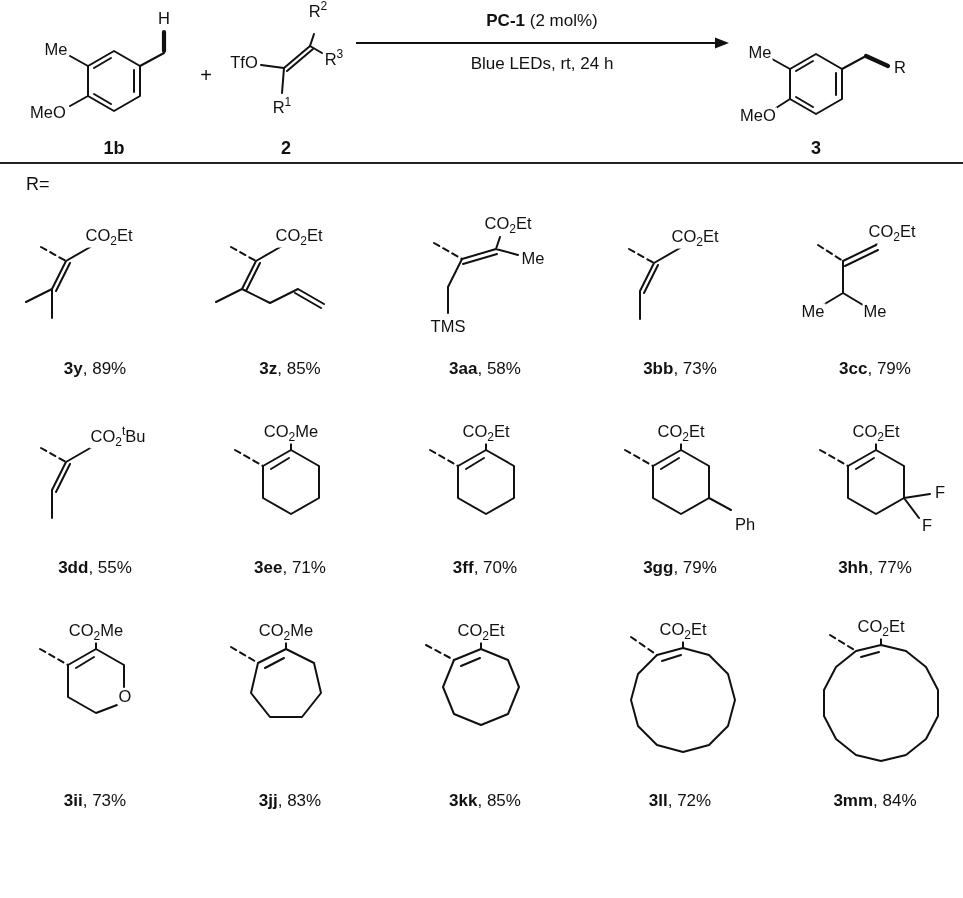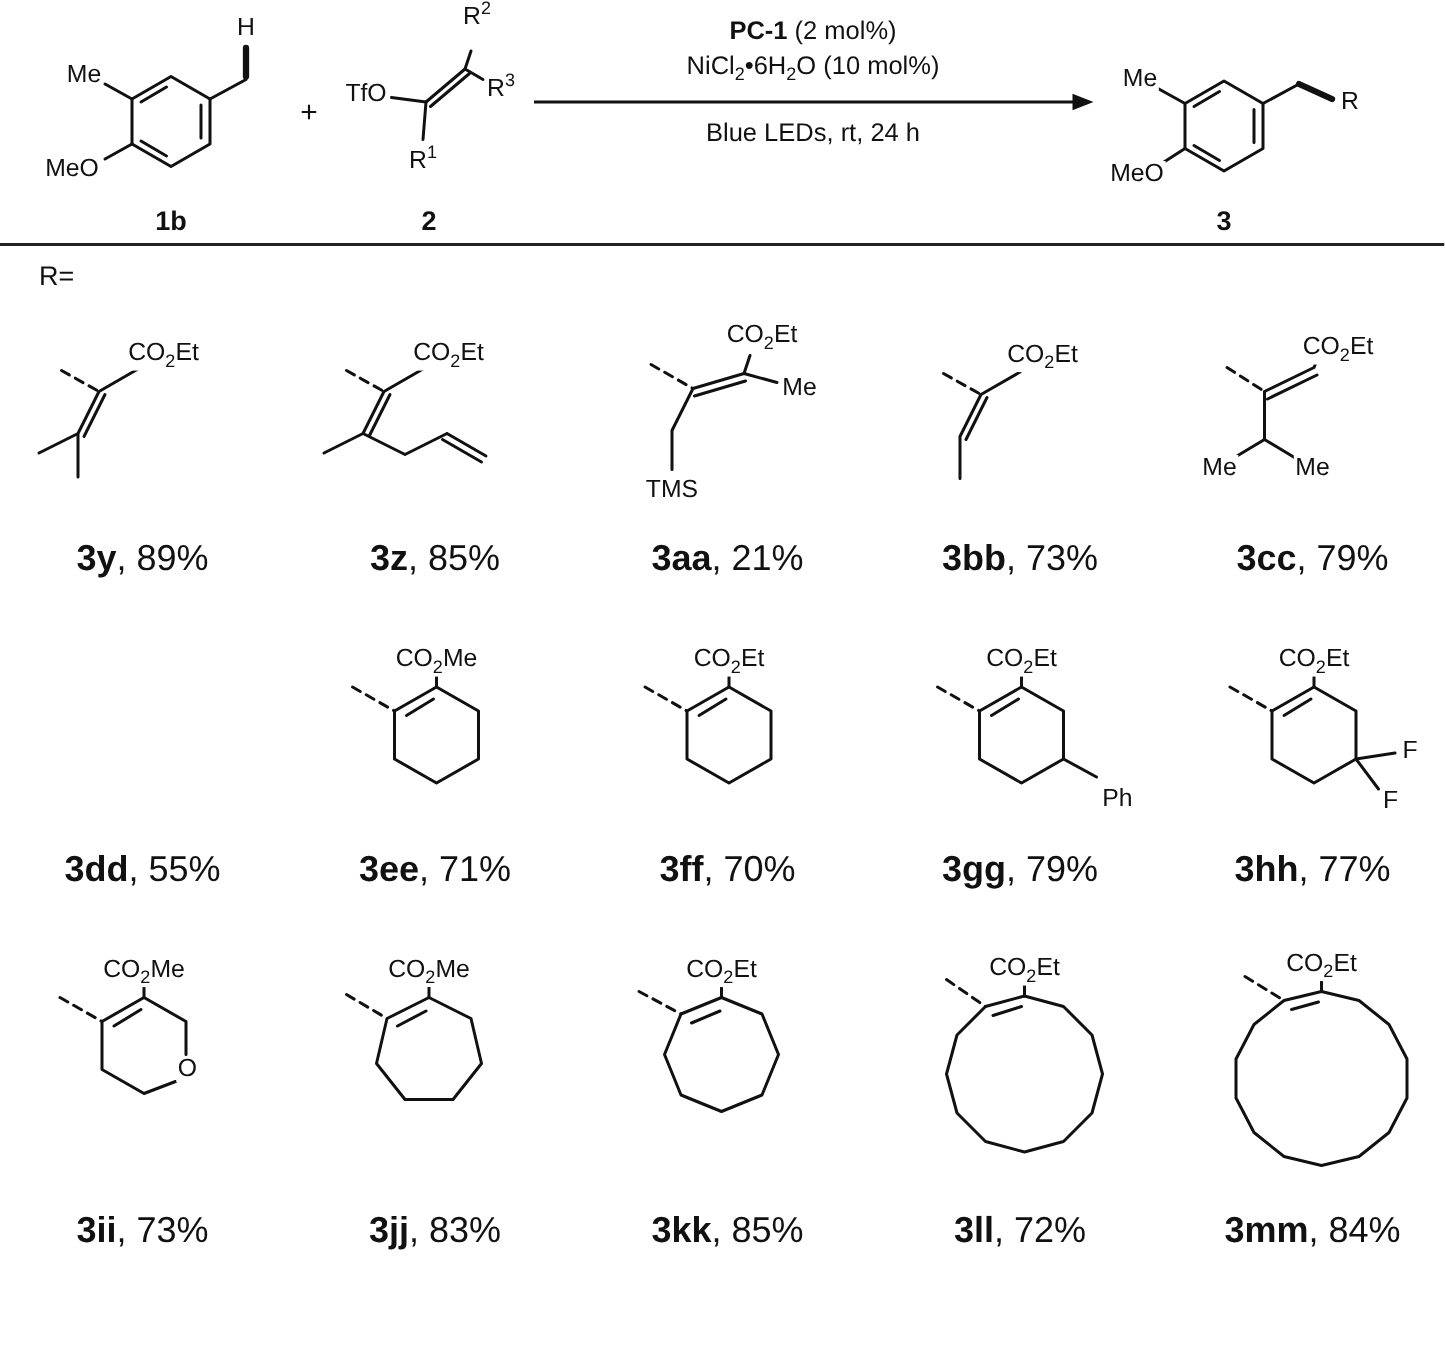--- a/index.html
+++ b/index.html
@@ -23,21 +23,21 @@
     padding-top:4px;}
   .cond{font-size:17px;line-height:1.35;text-align:right;}
   .arrow-svg{width:376px;height:14px;margin:3px 0;display:block;}
   .r-equals{font-size:18px;margin:10px 0 0 26px;}
   .grid{display:grid;grid-template-columns:repeat(5,1fr);padding:2px 6px 0 6px;row-gap:22px;gap:17px;}
   .cell{display:flex;flex-direction:column;align-items:center;}
   .struct{position:relative;width:178px;flex:none;}
   .h1{height:162px;}
   .h2{height:162px;}
   .h3{height:196px;}
-  .caption{margin-top:auto;font-size:24px;text-align:center;}
+  .caption{margin-top:auto;font-size:17px;text-align:center;}
   .caption b{font-weight:bold;}
 </style>
 </head>
 <body>
 
 <div class="scheme">
 
   <div class="block" style="width:178px">
     <svg viewBox="0 0 178 156">
       <path d="M100,45 L74,60 L74,90 L100,105 L126,90 L126,60 Z"></path>
@@ -61,21 +61,20 @@
     </svg>
     <div class="lbl" style="left:24px;top:57px">TfO</div>
     <div class="lbl" style="left:98px;top:4px">R<sup>2</sup></div>
     <div class="lbl" style="left:114px;top:52px">R<sup>3</sup></div>
     <div class="lbl" style="left:62px;top:100px">R<sup>1</sup></div>
     <div class="comp" style="left:66px;top:142px">2</div>
   </div>
 
   <div class="conditions">
     <div class="cond"><b>PC-1</b><span> (2 mol%)</span></div>
-    <div class="cond">NiCl<sub>2</sub>•6H<sub>2</sub>O (10 mol%)</div>
     <svg class="arrow-svg" viewBox="0 0 376 14">
       <path d="M2,7 L362,7" stroke="#111" stroke-width="2"></path>
       <polygon class="ah" points="361,1.5 375,7 361,12.5"></polygon>
     </svg>
     <div class="cond">Blue LEDs, rt, 24 h</div>
   </div>
 
   <div class="block" style="width:216px">
     <svg viewBox="0 0 216 156">
       <path d="M80,48 L54,63 L54,93 L80,108 L106,93 L106,63 Z"></path>
@@ -119,21 +118,21 @@
   <div class="cell">
     <div class="struct h1">
       <svg viewBox="0 0 178 162">
         <path class="dash" d="M38,46 L66,62"></path>
         <path d="M104,40 L100,52 M100,52 L122,58 M100,52 L66,62 M101,57 L67,67 M66,62 L52,90 L52,116"></path>
       </svg>
       <div class="lbl" style="left:112px;top:28px">CO<sub>2</sub>Et</div>
       <div class="lbl" style="left:137px;top:62px">Me</div>
       <div class="lbl" style="left:52px;top:130px">TMS</div>
     </div>
-    <div class="caption"><b>3aa</b><span>, </span><span>21%</span></div>
+    <div class="caption"><b>3aa</b><span>, </span><span>58%</span></div>
   </div>
 
   <div class="cell">
     <div class="struct h1">
       <svg viewBox="0 0 178 162">
         <path class="dash" d="M38,52 L63,66"></path>
         <path d="M63,66 L89,51 M63,66 L49,94 M67,68 L53,96 M49,94 L49,122"></path>
       </svg>
       <div class="lbl" style="left:104px;top:41px">CO<sub>2</sub>Et</div>
     </div>
@@ -147,20 +146,27 @@
         <path d="M57,64 L90,48 M59,69 L92,53 M90,48 L93,41 M57,64 L57,96 M57,96 L37,108 M57,96 L77,108"></path>
       </svg>
       <div class="lbl" style="left:106px;top:36px">CO<sub>2</sub>Et</div>
       <div class="lbl" style="left:27px;top:115px">Me</div>
       <div class="lbl" style="left:89px;top:115px">Me</div>
     </div>
     <div class="caption"><b>3cc</b><span>, </span><span>79%</span></div>
   </div>
 
   <div class="cell">
+    <div class="struct h2">
+      <svg viewBox="0 0 178 162">
+        <path class="dash" d="M35,52 L60,66"></path>
+        <path d="M60,66 L86,51 M60,66 L46,94 M64,68 L50,96 M46,94 L46,122"></path>
+      </svg>
+      <div class="lbl" style="left:112px;top:41px">CO<sub>2</sub><sup>t</sup>Bu</div>
+    </div>
     <div class="caption"><b>3dd</b><span>, </span><span>55%</span></div>
   </div>
 
   <div class="cell">
     <div class="struct h2">
       <svg viewBox="0 0 178 162">
         <path class="dash" d="M34,54 L62,70"></path>
         <path d="M90,54 L118,70 L118,102 L90,118 L62,102 L62,70 Z"></path>
         <path d="M70,73 L88,62"></path>
         <path d="M90,54 L90,47"></path>

